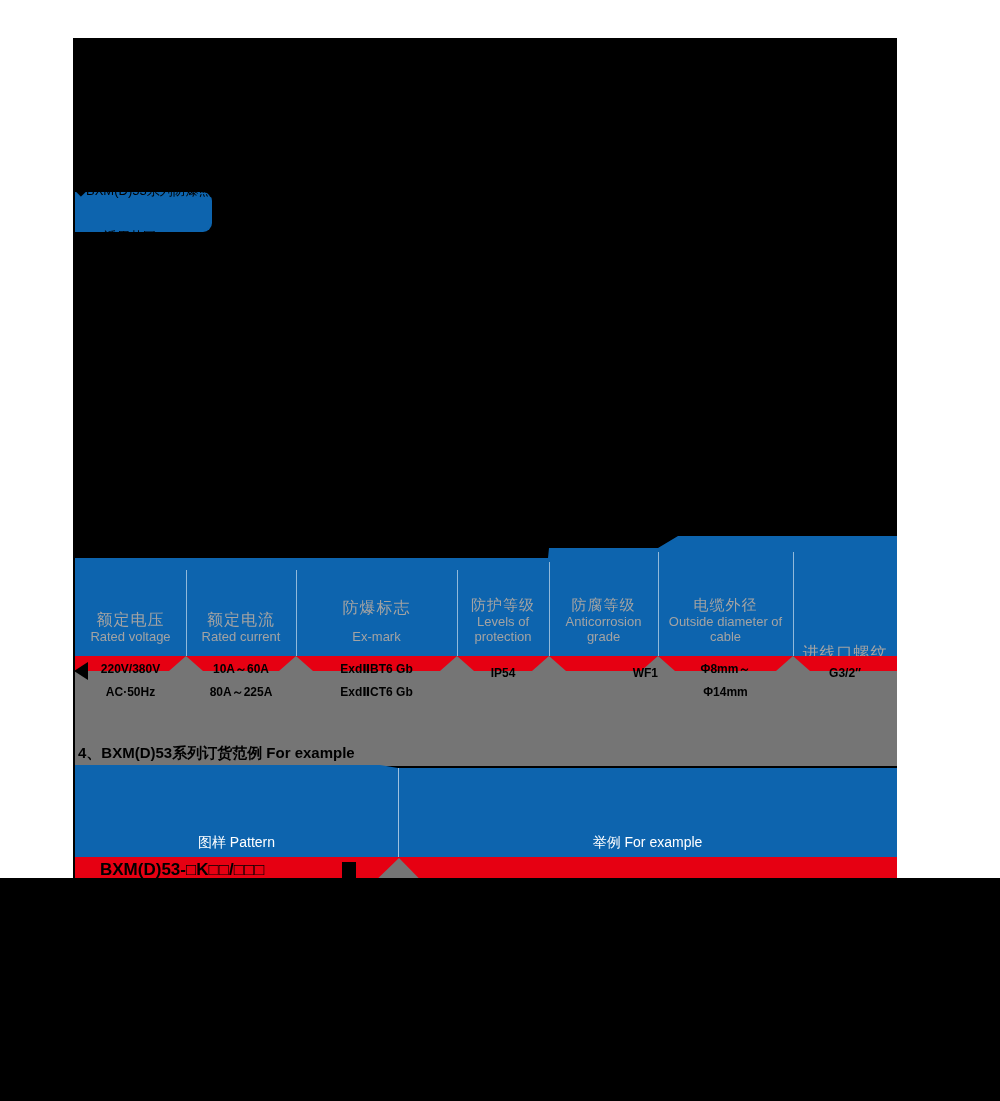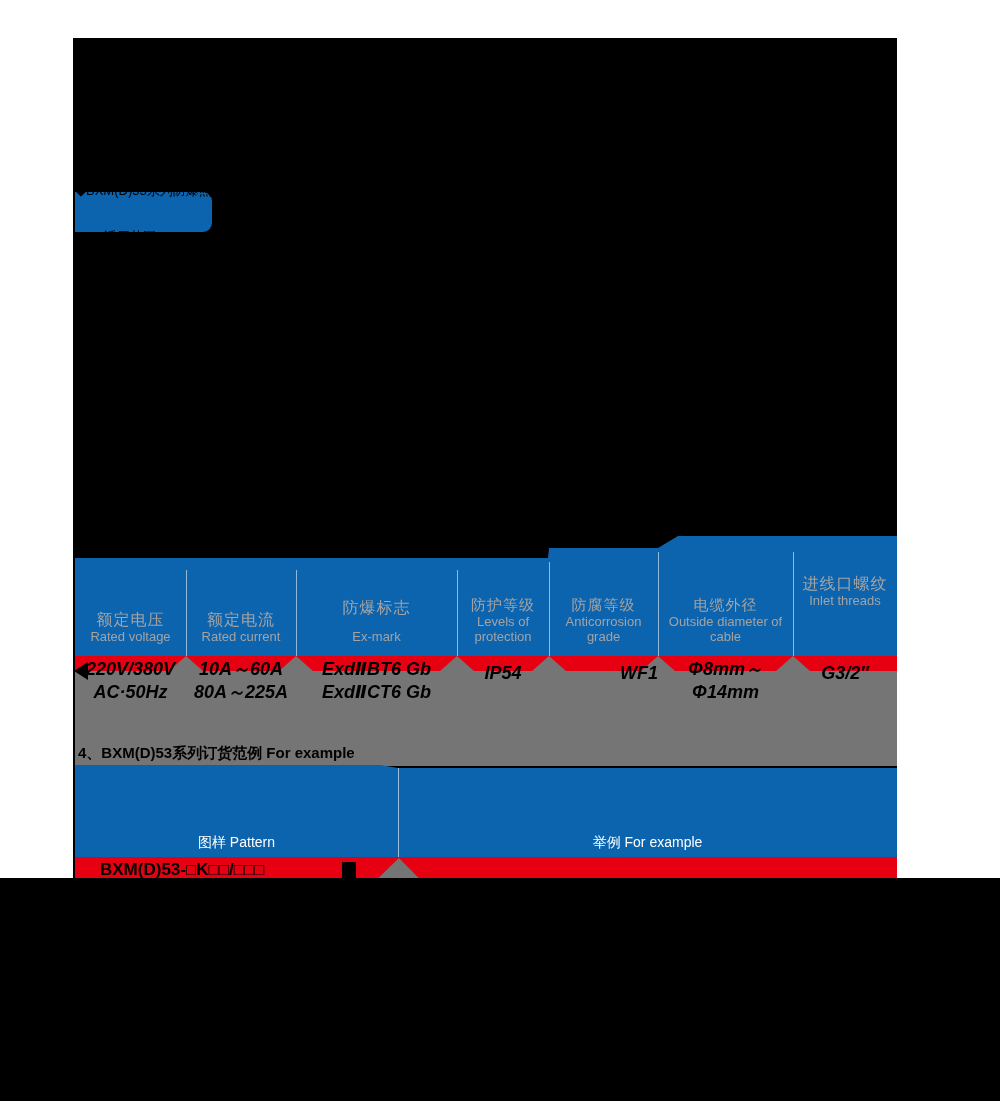--- a/index.html
+++ b/index.html
@@ -11,21 +11,21 @@
   .red{background:#e60012;}
   .gray{background:#757575;}
   .black{background:#000000;}
   .hdr{display:flex;flex-direction:column;justify-content:flex-end;align-items:center;
        text-align:center;color:#a3a3a3;padding-bottom:6px;box-sizing:border-box;}
   .hdr .zh{font-size:16px;letter-spacing:1px;line-height:18px;}
   .hdr .en{font-size:13px;line-height:15px;}
   .vdiv{width:1px;background:rgba(255,255,255,.55);}
   .tri{width:0;height:0;border-left:17px solid transparent;border-right:17px solid transparent;
        border-bottom:15px solid #757575;}
-  .val{color:#000;font-weight:bold;font-size:18px;line-height:23px;text-align:center;font-style:italic;}
+  .val{color:#000;font-weight:bold;font-size:12px;line-height:23px;text-align:center;}
   .hidden-ink{color:#000;white-space:nowrap;}
   .bandlabel{color:#fff;font-size:14px;text-align:center;}
   .larrow{width:0;height:0;border-top:9px solid transparent;border-bottom:9px solid transparent;
           border-right:14px solid #000;}
 </style>
 </head>
 <body>
 
 <div class="page">
 
@@ -60,21 +60,21 @@
     <span class="en">Levels of protection</span>
   </div>
   <div class="abs hdr" style="left:549px;top:578px;width:109px;height:72px;">
     <span class="zh" style="font-size:15px;">防腐等级</span>
     <span class="en">Anticorrosion grade</span>
   </div>
   <div class="abs hdr" style="left:658px;top:578px;width:135px;height:72px;">
     <span class="zh" style="font-size:15px;">电缆外径</span>
     <span class="en">Outside diameter of cable</span>
   </div>
-  <div class="abs hdr" style="left:793px;top:548px;width:104px;height:66px;">
+  <div class="abs hdr" style="left:793px;top:617px;width:104px;height:66px;">
     <span class="zh">进线口螺纹</span>
     <span class="en">Inlet threads</span>
   </div>
 
   <div class="abs vdiv" style="left:186px;top:570px;height:86px;"></div>
   <div class="abs vdiv" style="left:296px;top:570px;height:86px;"></div>
   <div class="abs vdiv" style="left:457px;top:570px;height:86px;"></div>
   <div class="abs vdiv" style="left:549px;top:562px;height:94px;"></div>
   <div class="abs vdiv" style="left:658px;top:552px;height:104px;"></div>
   <div class="abs vdiv" style="left:793px;top:552px;height:104px;"></div>

